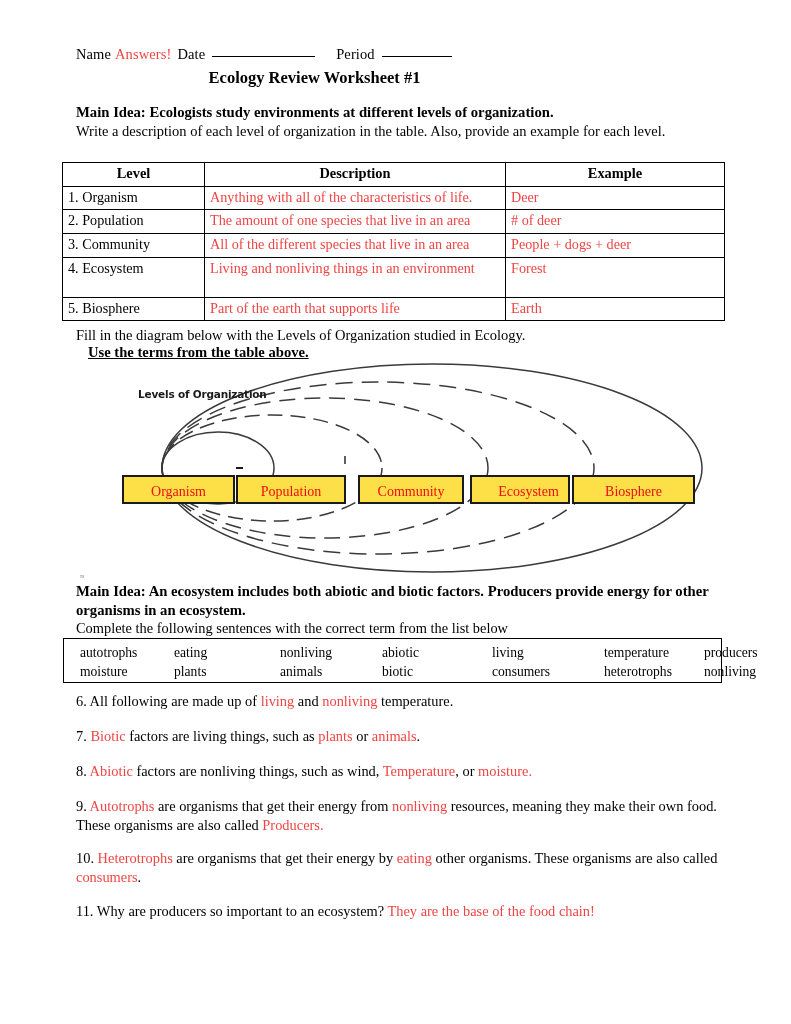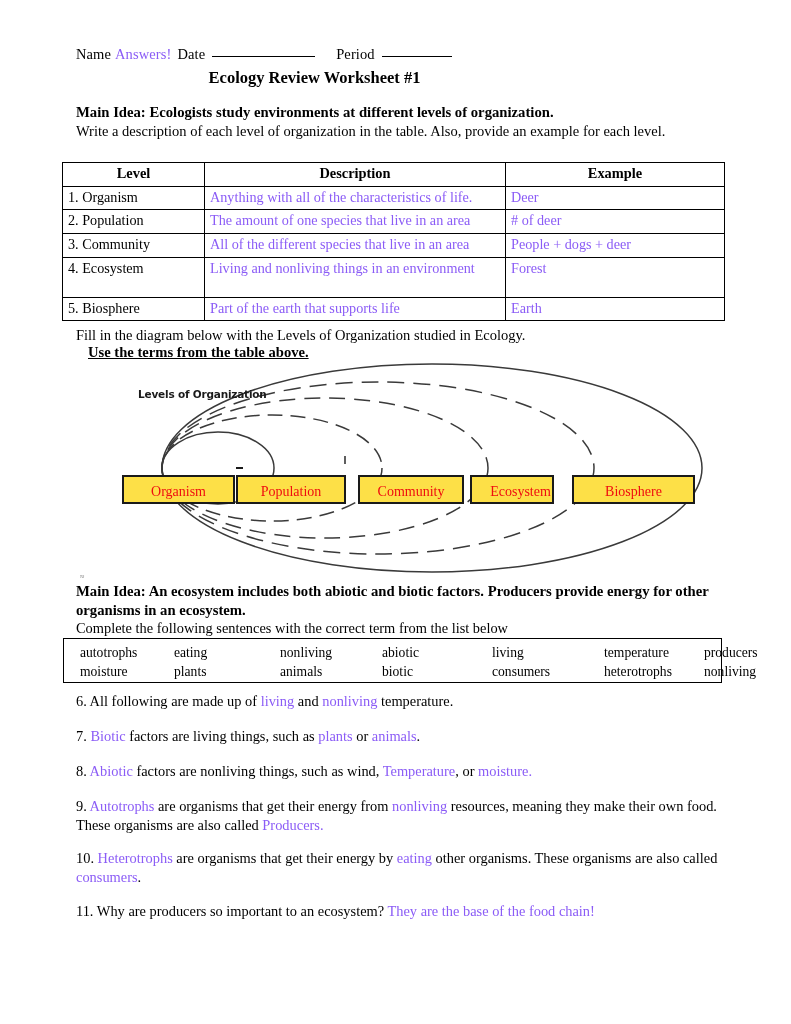--- a/index.html
+++ b/index.html
@@ -15,21 +15,21 @@
     font-family: "Liberation Serif", "DejaVu Serif", serif;
     color: #000000;
     overflow: hidden;
   }
   .page {
     position: absolute;
     left: 0; top: 0;
     width: 791px;
     height: 1024px;
   }
-  .red { color: #8b5cf6; }
+  .red { color: #ef4444; }
 
   
   .hdr-line {
     position: absolute;
     left: 76px; top: 46px;
     font-size: 14.5px;
     letter-spacing: 0.1px;
     white-space: nowrap;
   }
   .hdr-line .seg { margin-right: 4px; }
@@ -270,21 +270,21 @@
 
       <line x1="176" y1="108" x2="183" y2="108" stroke="#1a1a1a" stroke-width="2"></line>
       <line x1="285" y1="96" x2="285" y2="104" stroke="#1a1a1a" stroke-width="1.4"></line>
     </svg>
 
     <div class="diagram-caption">Levels of Organization</div>
 
     <div class="dbox" style="left:62px;  top:91px;  width:113px;">Organism</div>
     <div class="dbox" style="left:176px; top:91px;  width:110px;">Population</div>
     <div class="dbox" style="left:298px; top:91px;  width:106px;">Community</div>
-    <div class="dbox" style="left:410px; top:91px;  width:84px;padding-left:17px;">Ecosystem</div>
+    <div class="dbox" style="left:410px; top:91px;  width:100px;padding-left:17px;">Ecosystem</div>
     <div class="dbox" style="left:512px; top:91px;  width:123px;">Biosphere</div>
   </div>
 
   <div class="artifact">≈</div>
 
   <div class="main-idea-2">Main Idea:  An ecosystem includes both abiotic and biotic factors.  Producers provide energy for other organisms in an ecosystem.</div>
   <div class="subtitle-2">Complete the following sentences with the correct term from the list below</div>
 
   <div class="wordbank">
     <div class="wordbank-inner" id="wordbank-inner">

